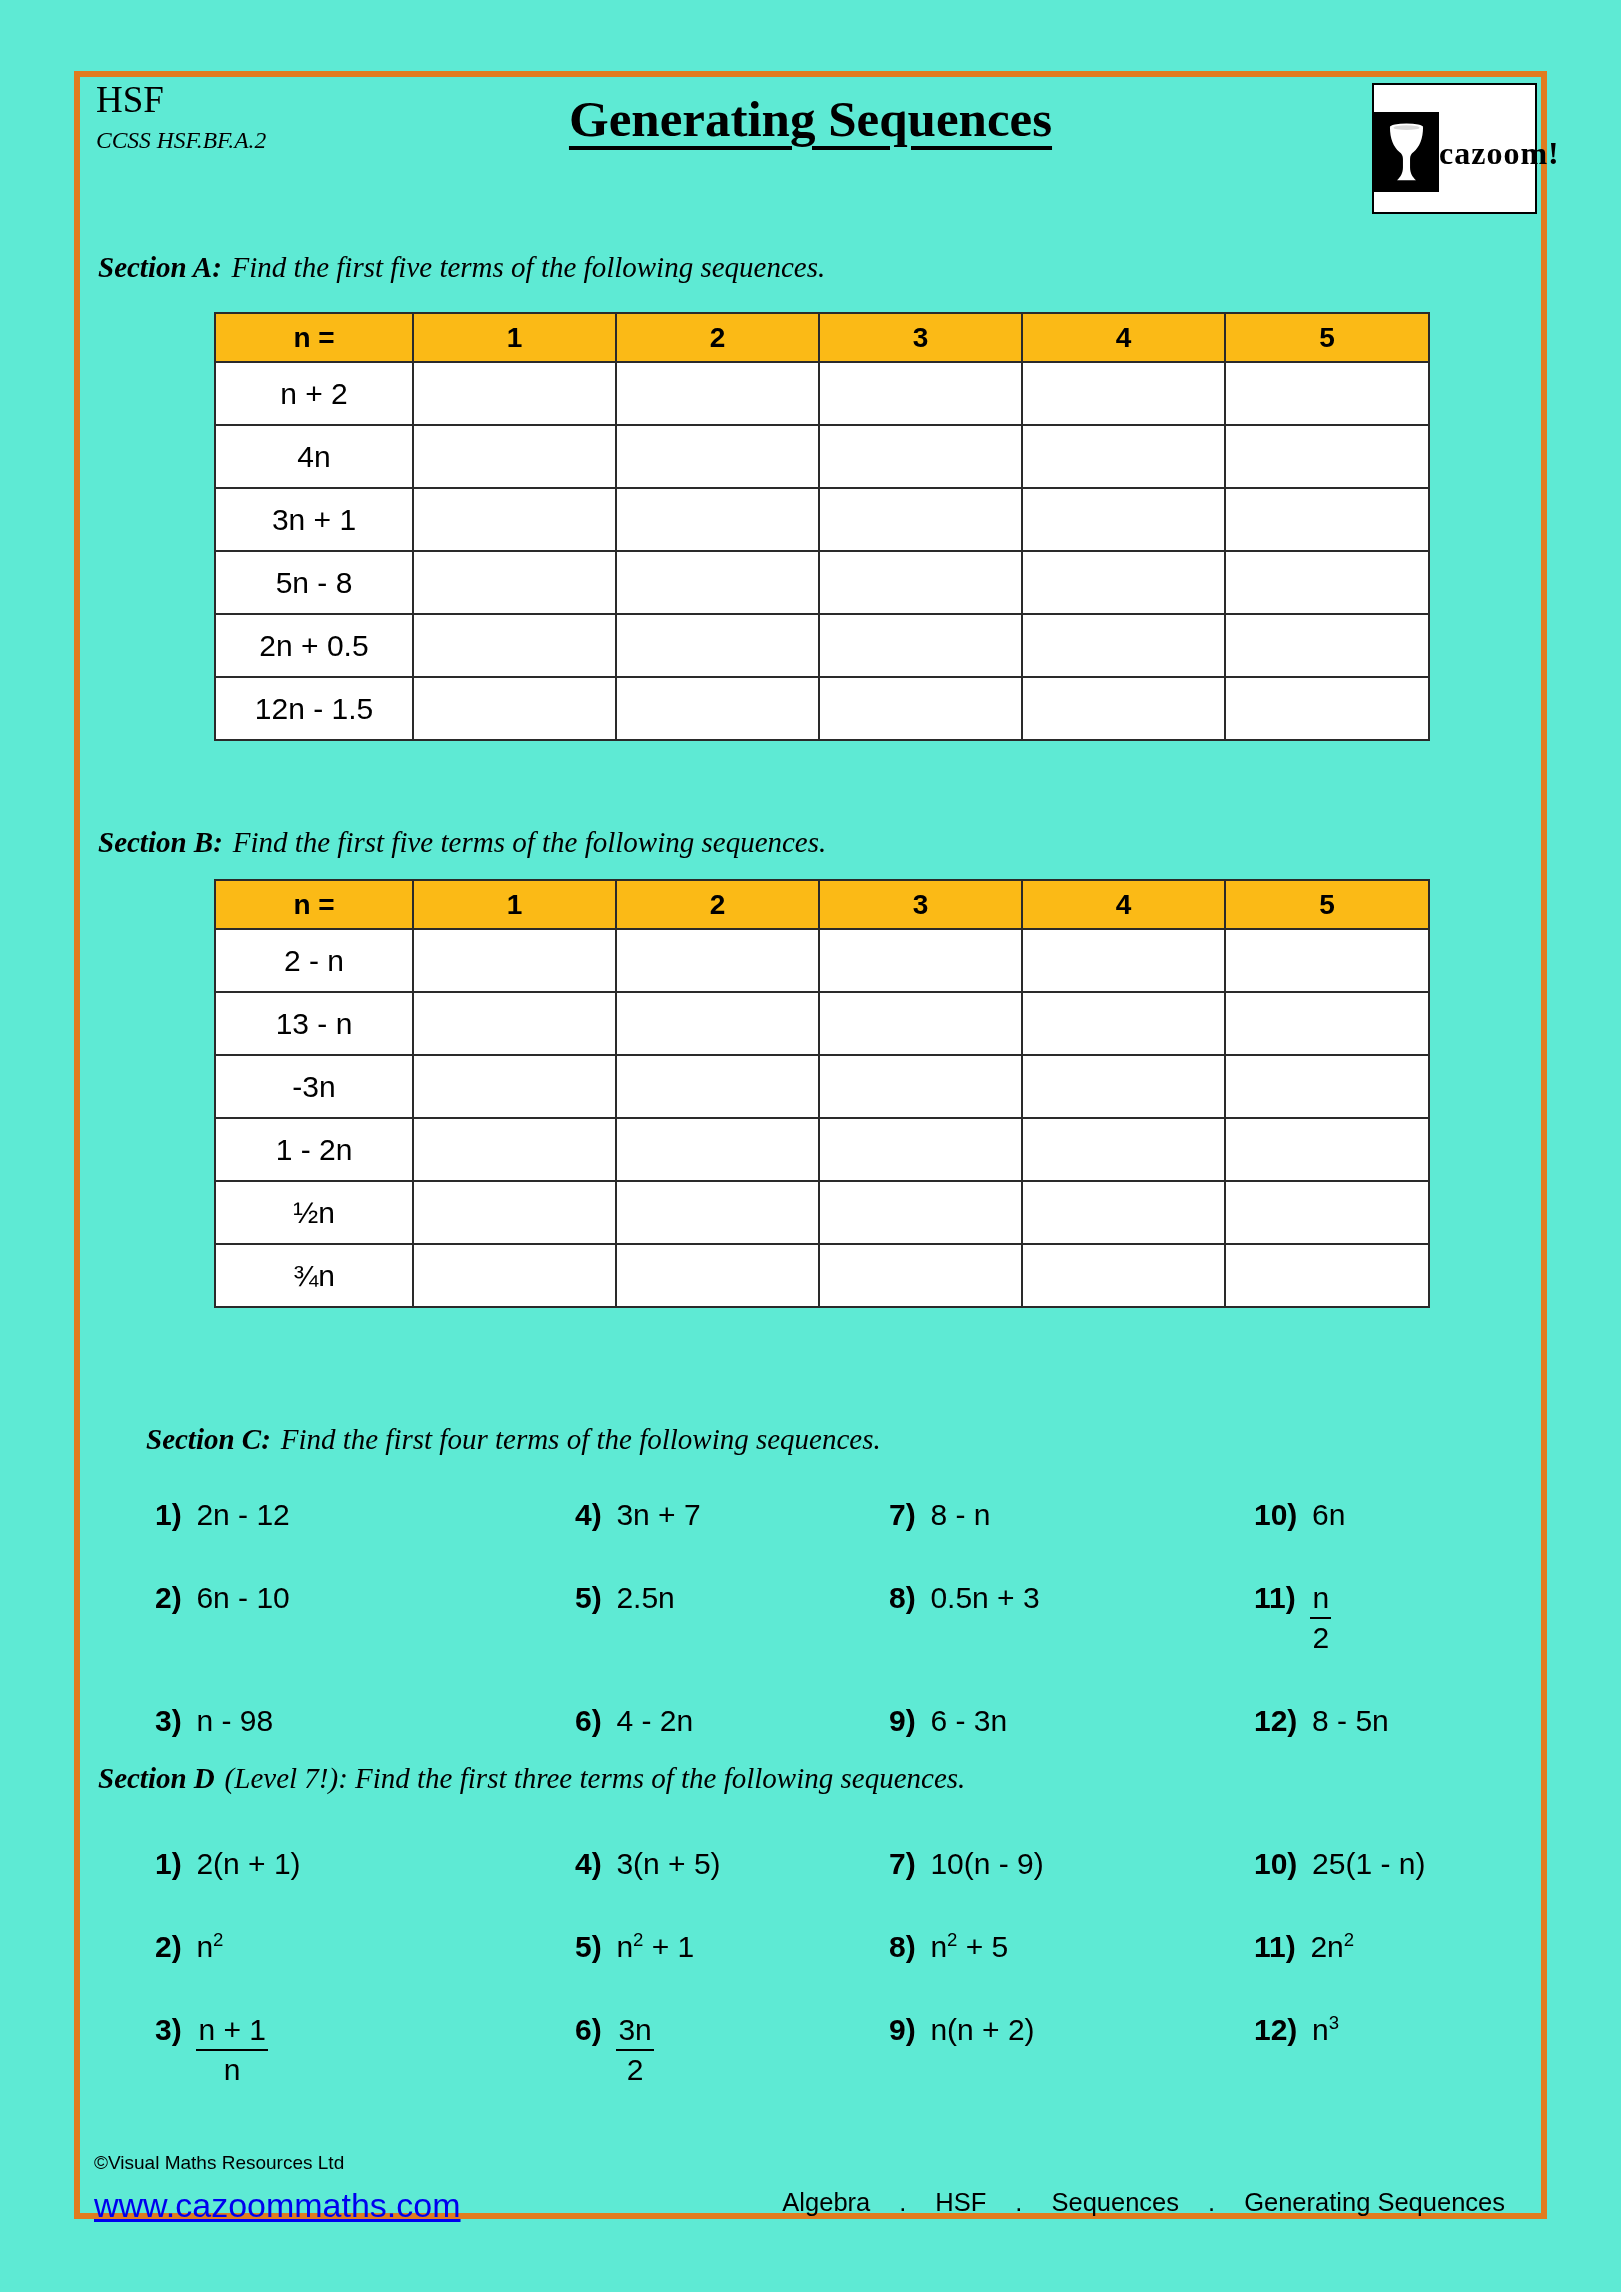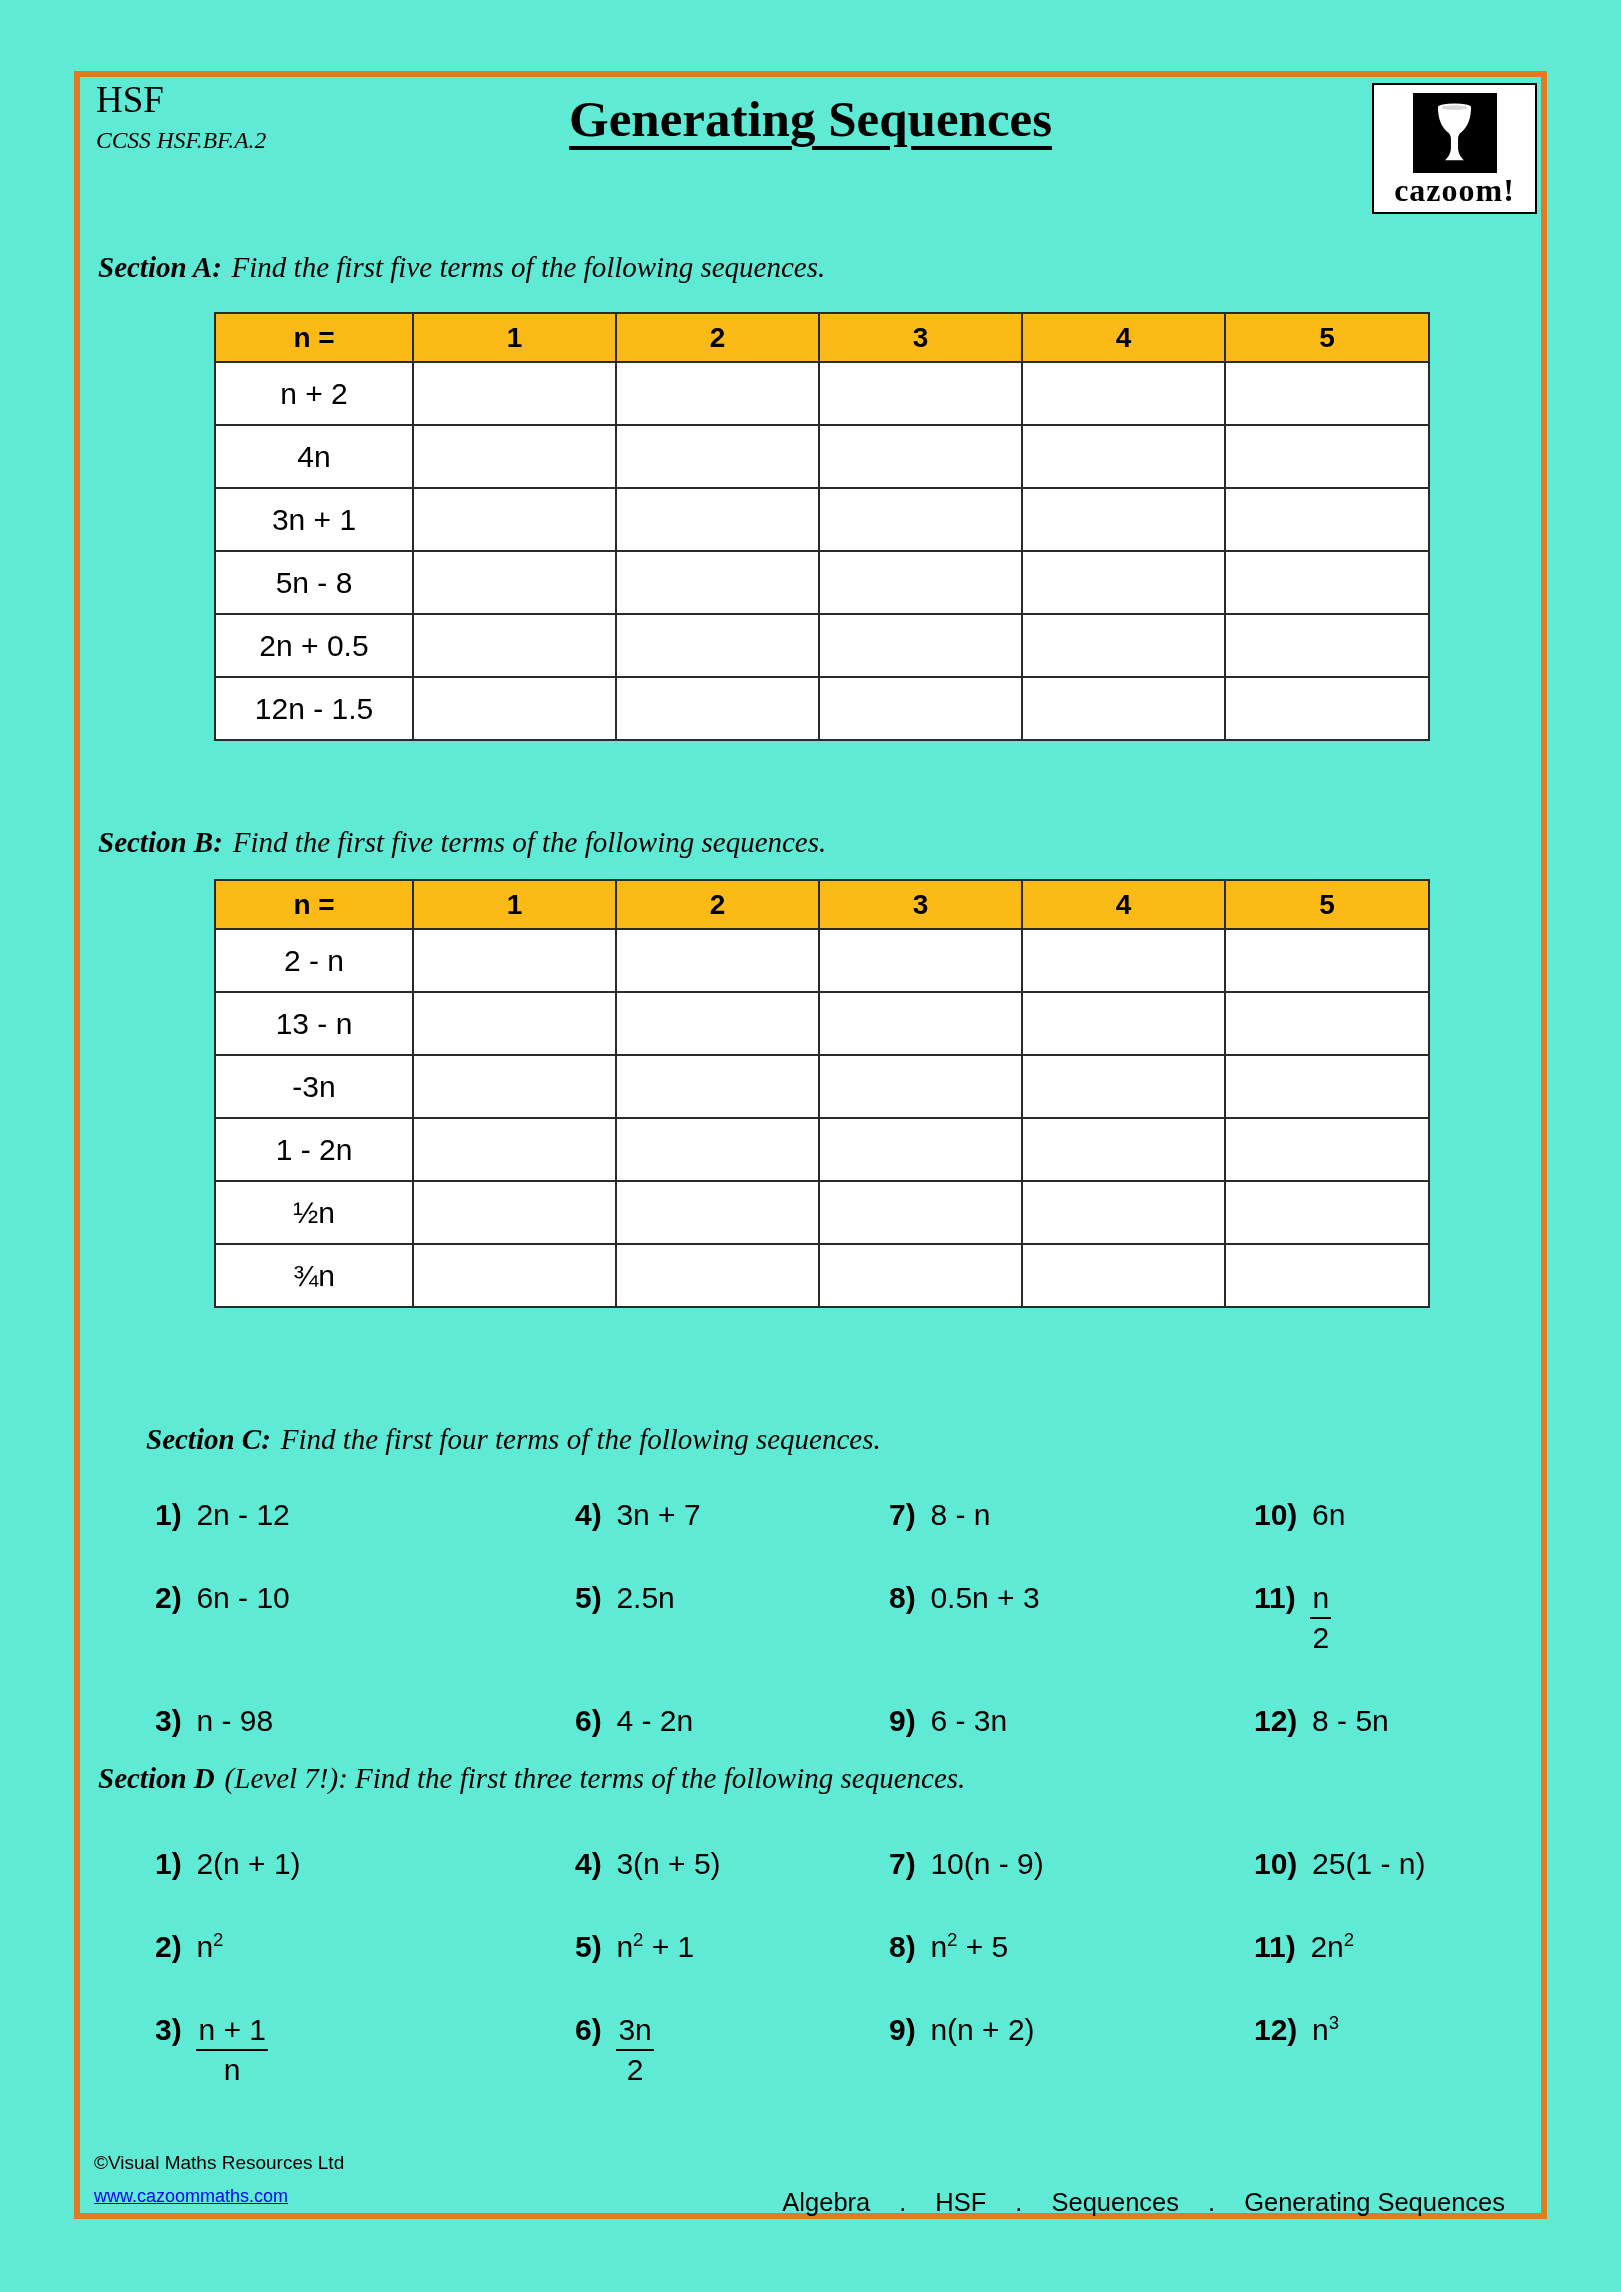--- a/index.html
+++ b/index.html
@@ -11,21 +11,21 @@
 
   
   .hsf-code { position:absolute; left:96px; top:78px; font-family:"Liberation Serif", serif; font-size:37px; }
   .ccss { position:absolute; left:96px; top:127px; font-family:"Liberation Serif", serif; font-style:italic; font-size:23.5px; }
   .title { position:absolute; left:0; right:0; top:90px; text-align:center;
            font-family:"Liberation Serif", serif; font-weight:bold; font-size:51px;
            text-decoration:underline; text-decoration-thickness:3.9px; text-underline-offset:9.8px; }
 
   
   .logo { position:absolute; left:1372px; top:83px; width:165px; height:131px; border:2.9px solid #000;
-          background:#fff; display:flex; flex-direction:column; align-items:center; justify-content:flex-start; padding-top:7.8px; box-sizing:border-box; }
+          background:#fff; display:flex; flex-direction:row; align-items:center; justify-content:flex-start; padding-top:7.8px; box-sizing:border-box; }
   .logo-square { width:84px; height:80px; background:#000; display:flex; align-items:center; justify-content:center; }
   .logo-text { font-family:"Liberation Serif", serif; font-weight:bold; font-size:32px; letter-spacing:1px; line-height:1.0; margin-top:1px; }
 
   
   .section-heading { position:absolute; left:98px; font-family:"Liberation Serif", serif; font-style:italic; font-size:29px; white-space:nowrap; }
   .sh-bold { font-weight:bold; }
   .sh-rest { margin-left:9.8px; }
 
   
   table.seq { position:absolute; left:214px; border-collapse:collapse; table-layout:fixed; }
@@ -39,21 +39,21 @@
               row-gap:49px; font-size:30px; }
   .problem { display:flex; align-items:flex-start; gap:14.7px; white-space:nowrap; }
   .p-num { font-weight:bold; }
   sup { font-size:62%; vertical-align:super; line-height:0; }
   .frac { display:inline-flex; flex-direction:column; align-items:center; line-height:1.15; }
   .frac-top { border-bottom:2.9px solid #000; padding:0 2px 1px 2px; }
   .frac-bottom { padding-top:2px; }
 
   
   .footer-copyright { position:absolute; left:94px; top:2152px; font-size:19px; }
-  .footer-link { position:absolute; left:94px; top:2186px; font-size:18px; color:#0000EE; text-decoration:underline; cursor:pointer; }
+  .footer-link { position:absolute; left:94px; top:2186px; font-size:34px; color:#0000EE; text-decoration:underline; cursor:pointer; }
   .breadcrumb { position:absolute; right:116px; top:2188px; display:flex; align-items:center; gap:29px; font-size:25.5px; }
 </style>
 </head>
 <body>
 
 <div class="page">
 
   <div class="frame"></div>
 
   <div class="hsf-code">HSF</div>

